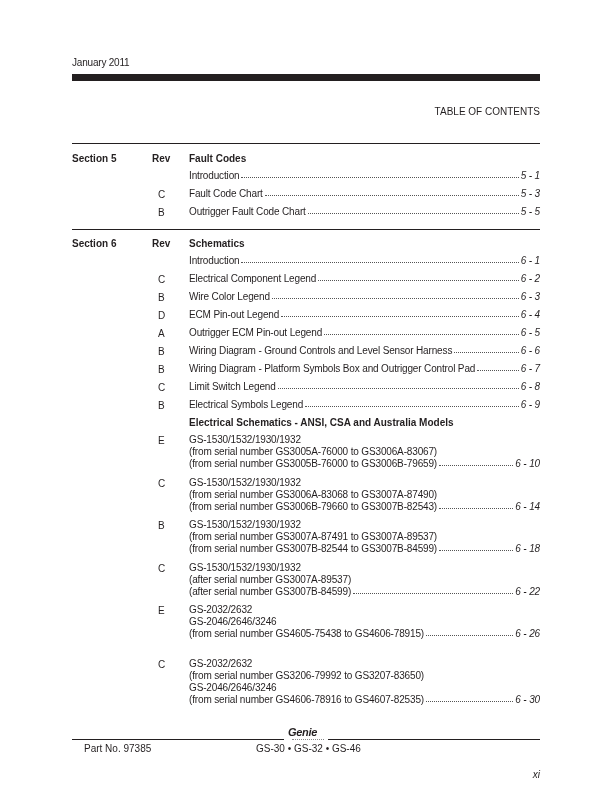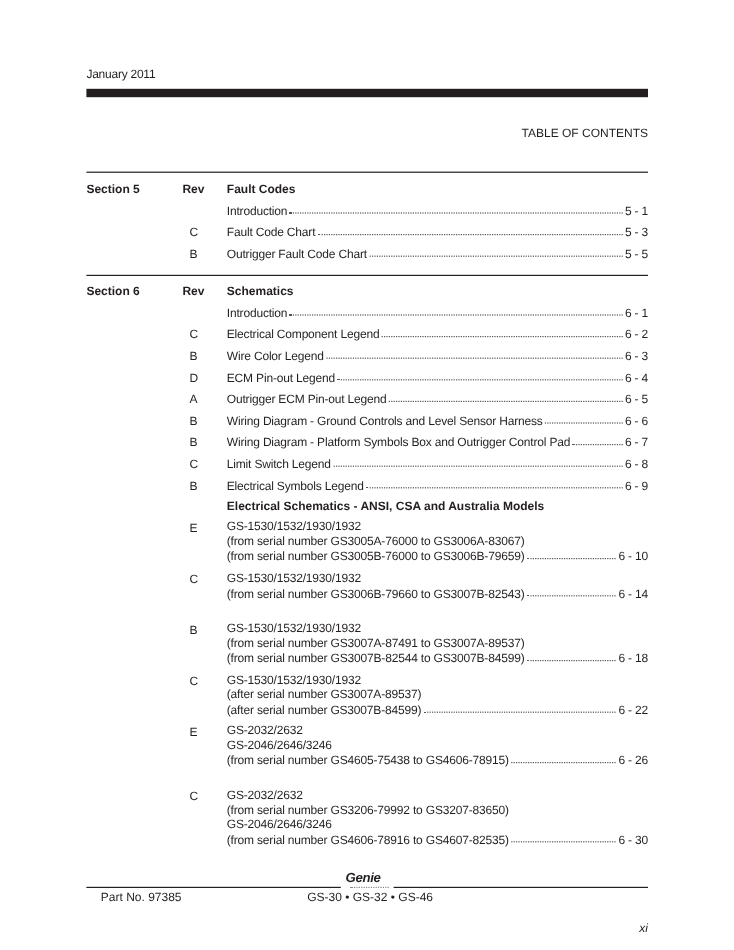--- a/index.html
+++ b/index.html
@@ -20,21 +20,21 @@
     left: 189px; width: 351px; font-size: 10px; line-height: 12px;
     letter-spacing: -0.15px;
   }
   .entry .line { display: block; white-space: nowrap; }
   .leader-line { display: flex; align-items: baseline; white-space: nowrap; }
   .leader-line .txt { flex: 0 0 auto; }
   .leader-line .dots {
     flex: 1 1 auto; overflow: hidden; margin: 0 2px;
     border-bottom: 1px dotted #555; height: 8px; position: relative; top: -1px;
   }
-  .leader-line .pg { flex: 0 0 auto; }
+  .leader-line .pg { flex: 0 0 auto; font-style: italic; }
   .subhead { left: 189px; font-size: 10px; font-weight: bold; text-align: right; }
   .footer-rule-l { left: 72px; top: 739px; width: 212px; height: 1px; background: #231f20; }
   .footer-rule-r { left: 328px; top: 739px; width: 212px; height: 1px; background: #231f20; }
   .logo { left: 288px; top: 726px; font-size: 11px; font-weight: bold; font-style: italic; letter-spacing: -0.3px; }
   .logo-sub { left: 292px; top: 739px; width: 32px; height: 2px; border-top: 1px dotted #888; }
   .part-no { left: 84px; top: 743px; font-size: 10px; }
   .models { left: 256px; top: 743px; font-size: 10px; }
   .pagenum { right: 72px; top: 769px; font-size: 10px; font-style: italic; }
 </style>
 </head>
@@ -171,20 +171,21 @@
   <div class="leader-line">
       <span class="txt">(from serial number GS3005B-76000 to GS3006B-79659)</span>
       <span class="dots"></span>
       <span class="pg">6 - 10</span>
     </div>
 </div>
 
 <div class="abs rev" style="top:478px">C</div>
 <div class="abs entry" style="top:477px">
   <span class="line">GS-1530/1532/1930/1932</span>
+  <span class="line">(from serial number GS3006A-83068 to GS3007A-87490)</span>
   <div class="leader-line">
       <span class="txt">(from serial number GS3006B-79660 to GS3007B-82543)</span>
       <span class="dots"></span>
       <span class="pg">6 - 14</span>
     </div>
 </div>
 
 <div class="abs rev" style="top:520px">B</div>
 <div class="abs entry" style="top:519px">
   <span class="line">GS-1530/1532/1930/1932</span>

